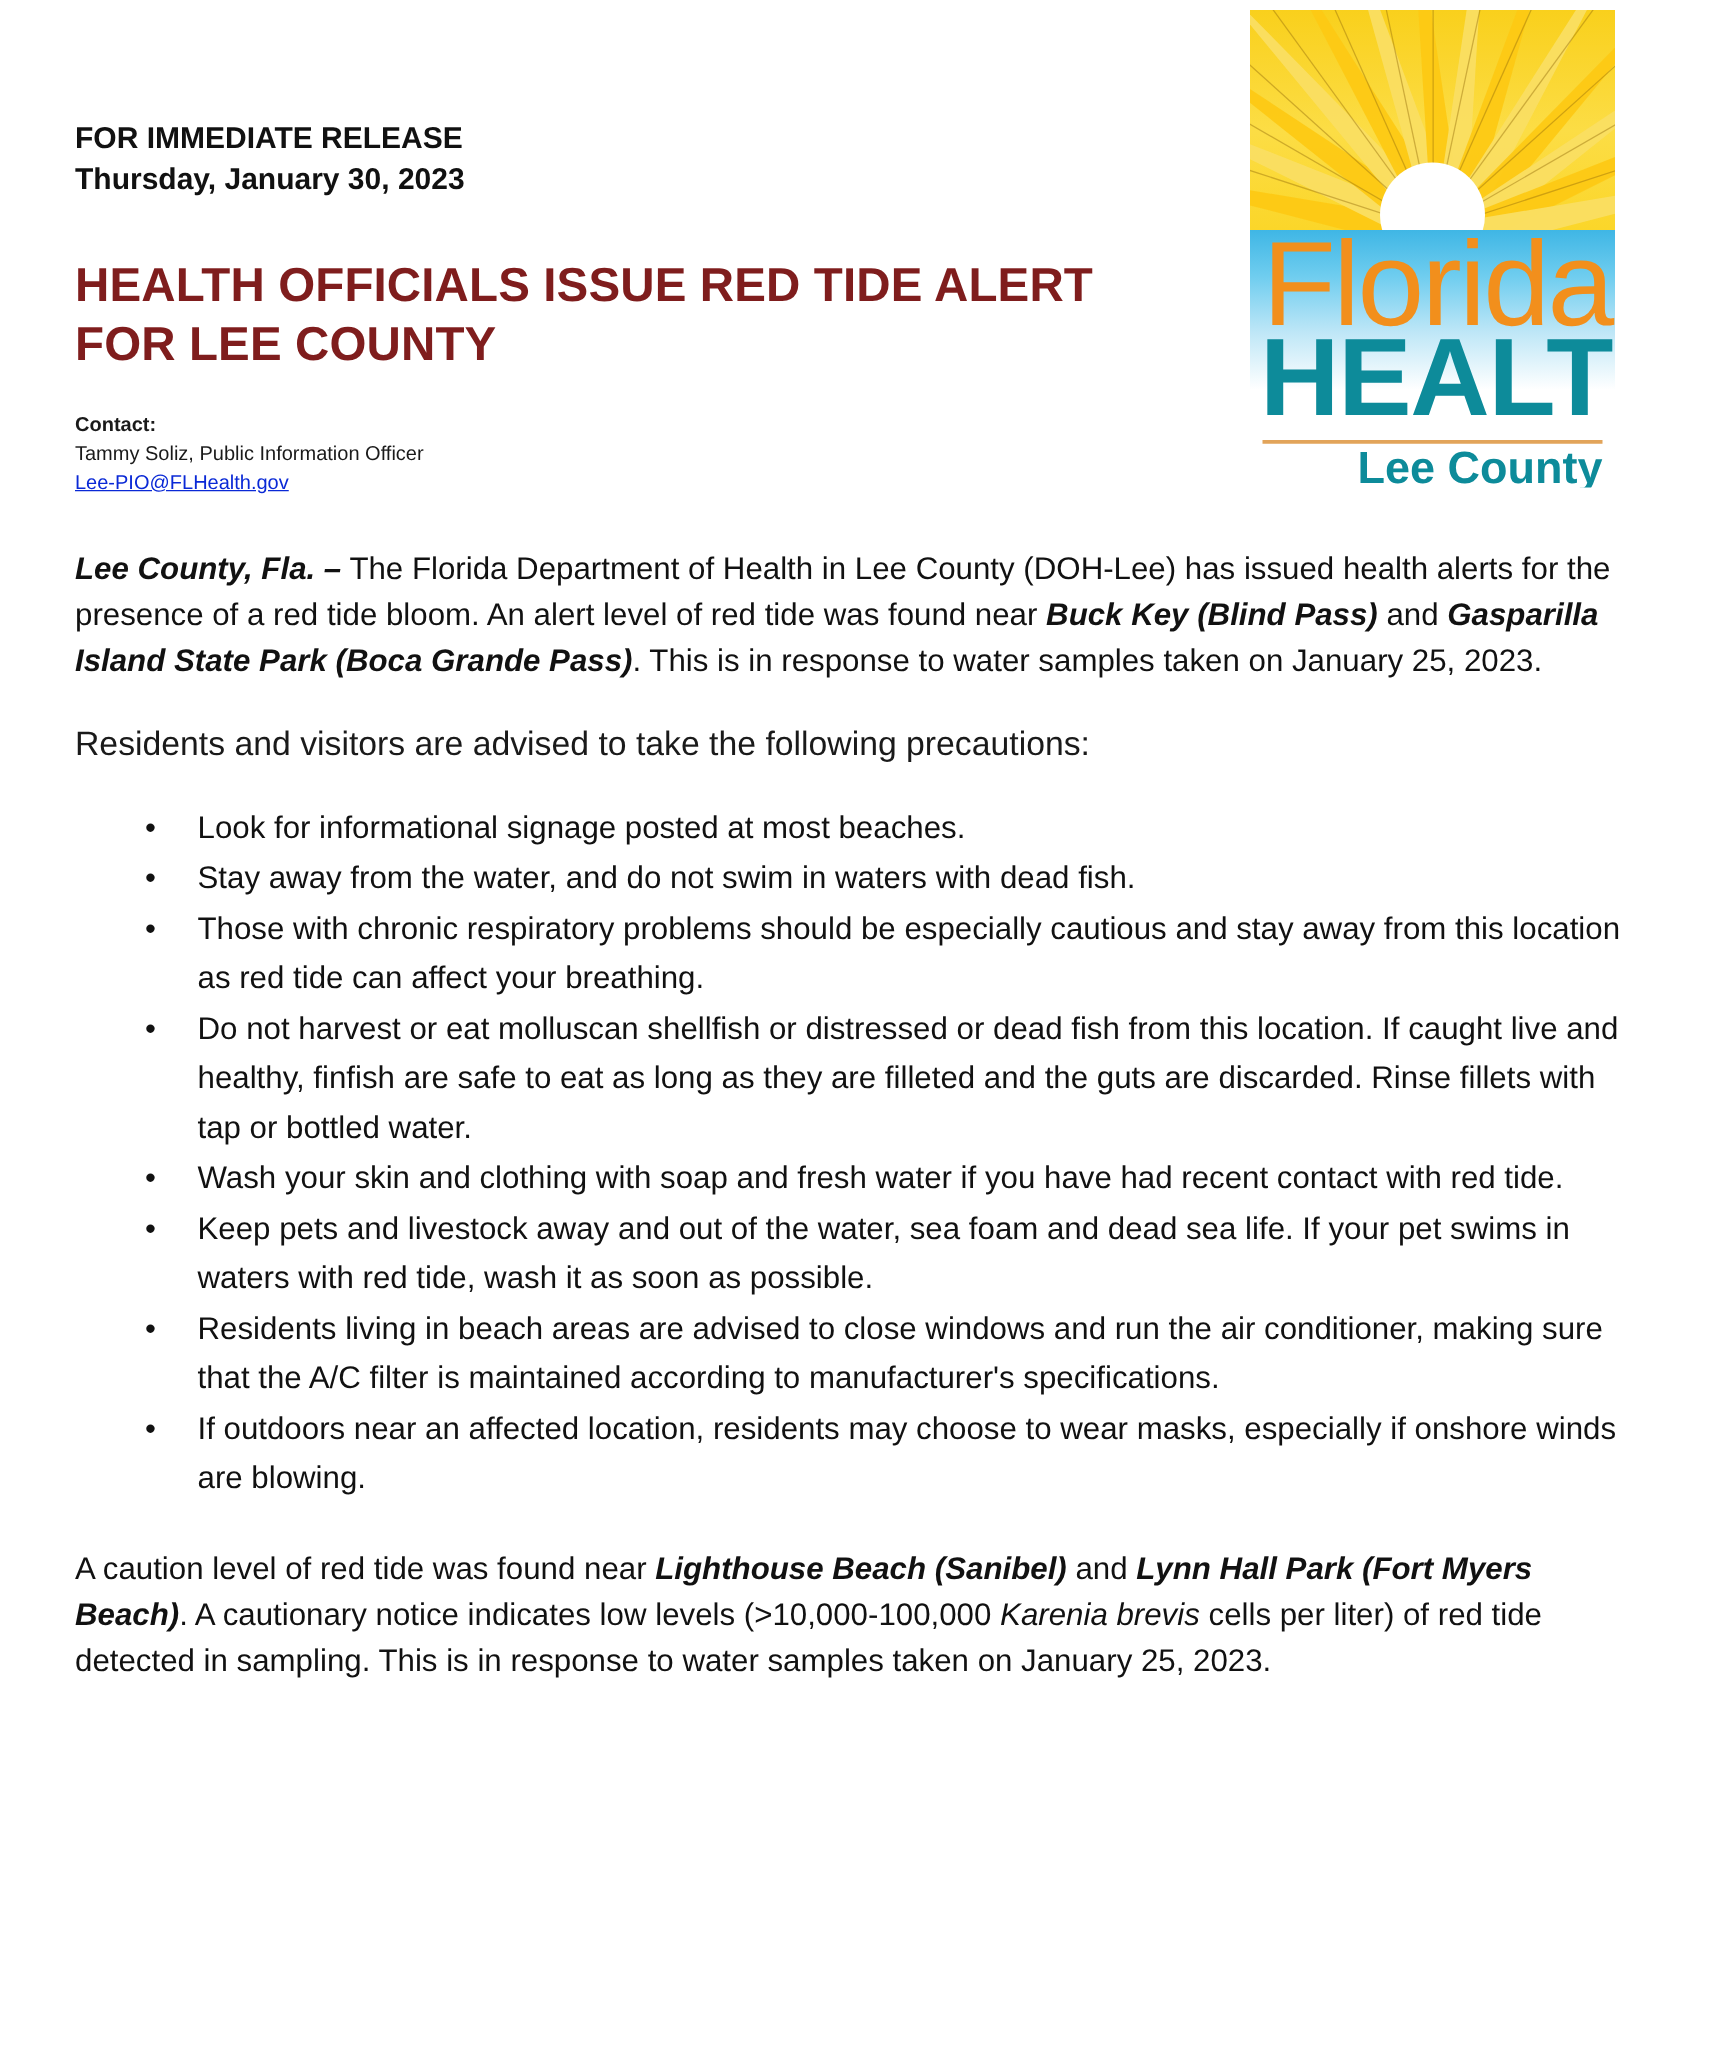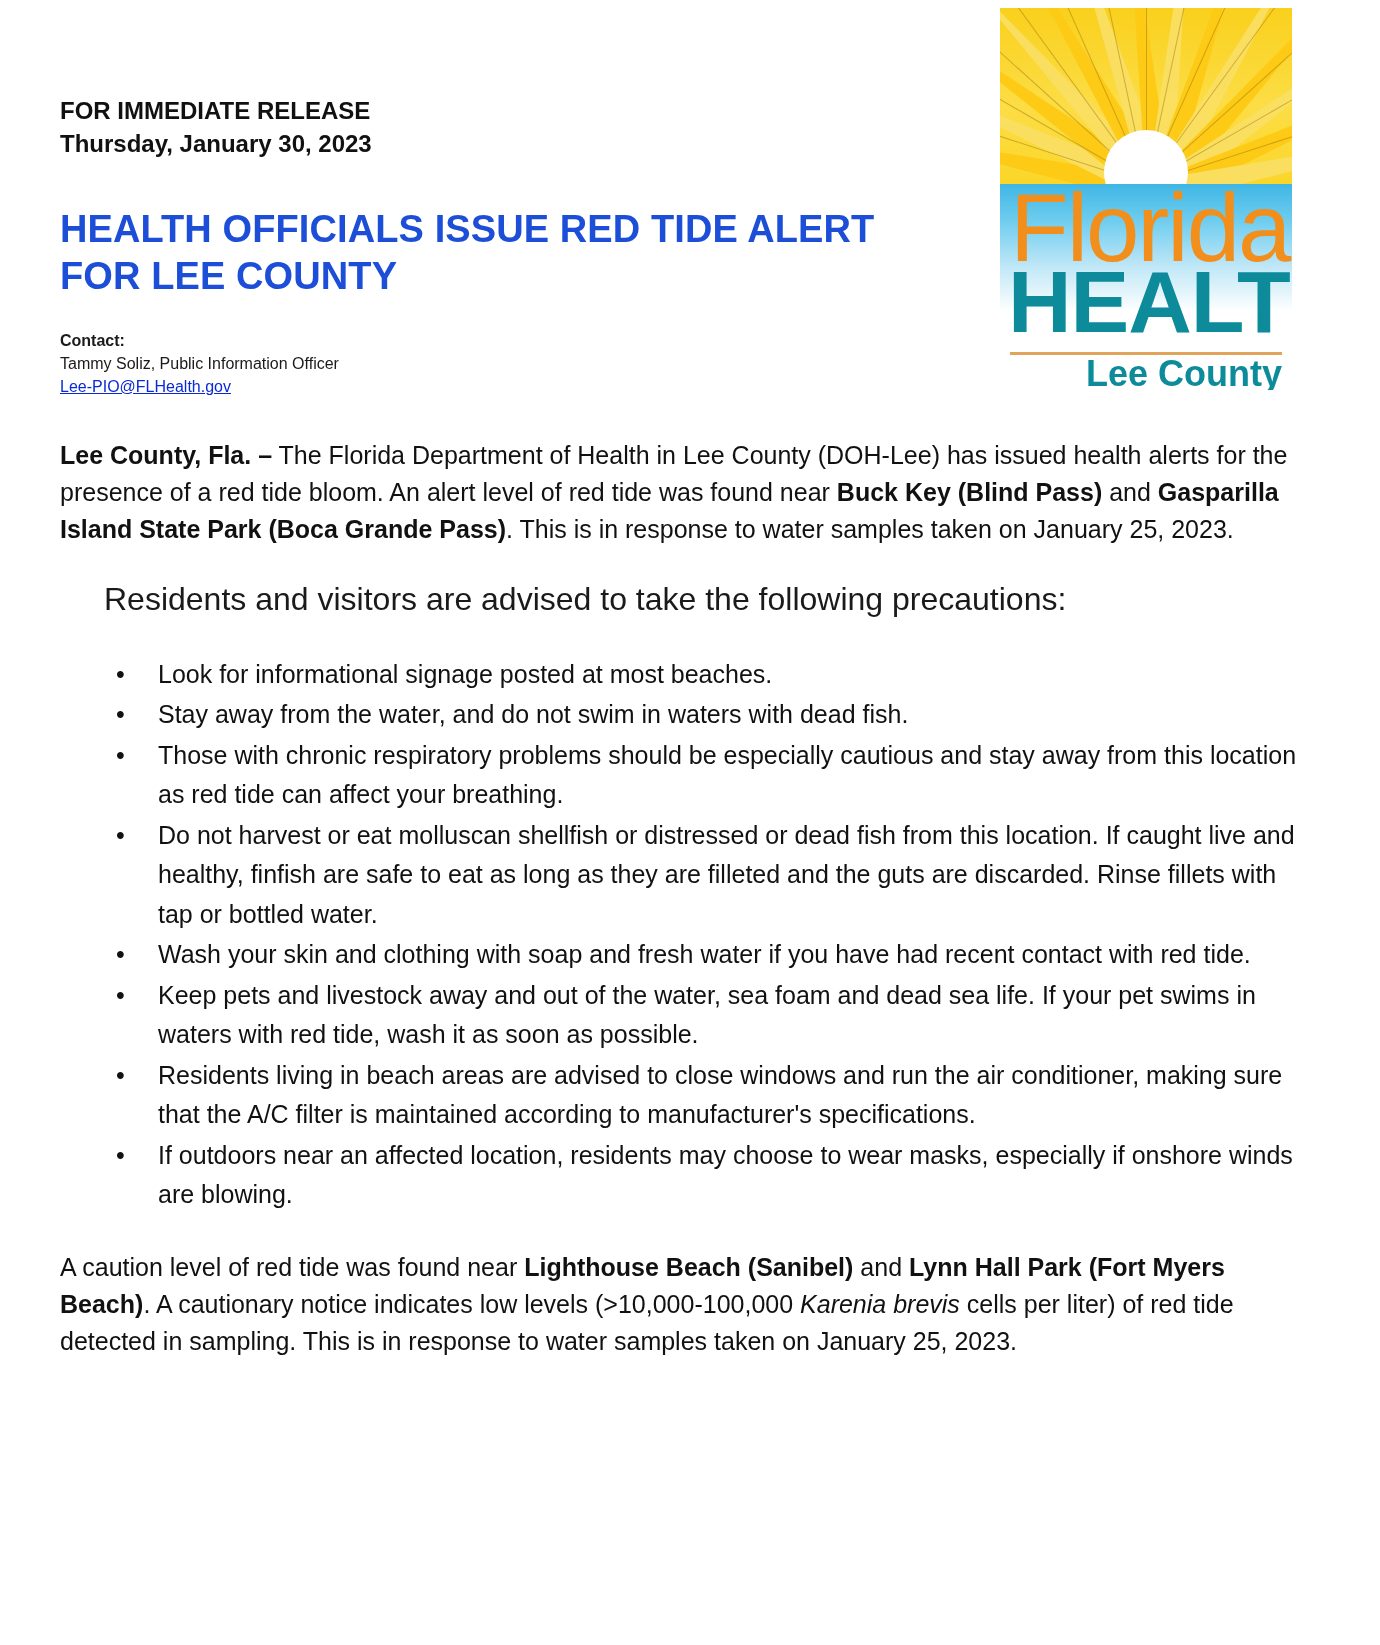--- a/index.html
+++ b/index.html
@@ -135,21 +135,21 @@
   }
   .release-line { display: block; }
 
   .headline {
     margin-top: 46px;
     width: 820px;
     font-size: 38px;
     line-height: 1.24;
     font-weight: bold;
     letter-spacing: 0.1px;
-    color: #1d4ed8;
+    color: #7f1d1d;
   }
 
   .contact-block {
     margin-top: 30px;
     font-size: 16px;
     line-height: 1.42;
   }
   .contact-label { font-weight: bold; display: block; }
   .contact-name { display: block; }
   .contact-email {
@@ -160,28 +160,27 @@
   .contact-phone { display: block; }
 
   .para {
     margin-top: 26px;
     font-size: 25px;
     line-height: 1.48;
     width: 1238px;
     color: #111111;
   }
   .para.lead { margin-top: 38px; }
-  .para b { font-weight: bold; }
+  .para b { font-weight: bold; font-style: italic; }
   .para i { font-style: italic; }
 
   .precautions {
     margin-top: 28px;
-    font-size: 32px;
+    font-size: 27px;
     line-height: 1.48;
-    margin-left: 44px;
   }
 
   ul.bullets {
     margin: 26px 0 0 0;
     padding: 0;
     list-style: none;
     width: 1238px;
   }
   ul.bullets li {
     position: relative;

